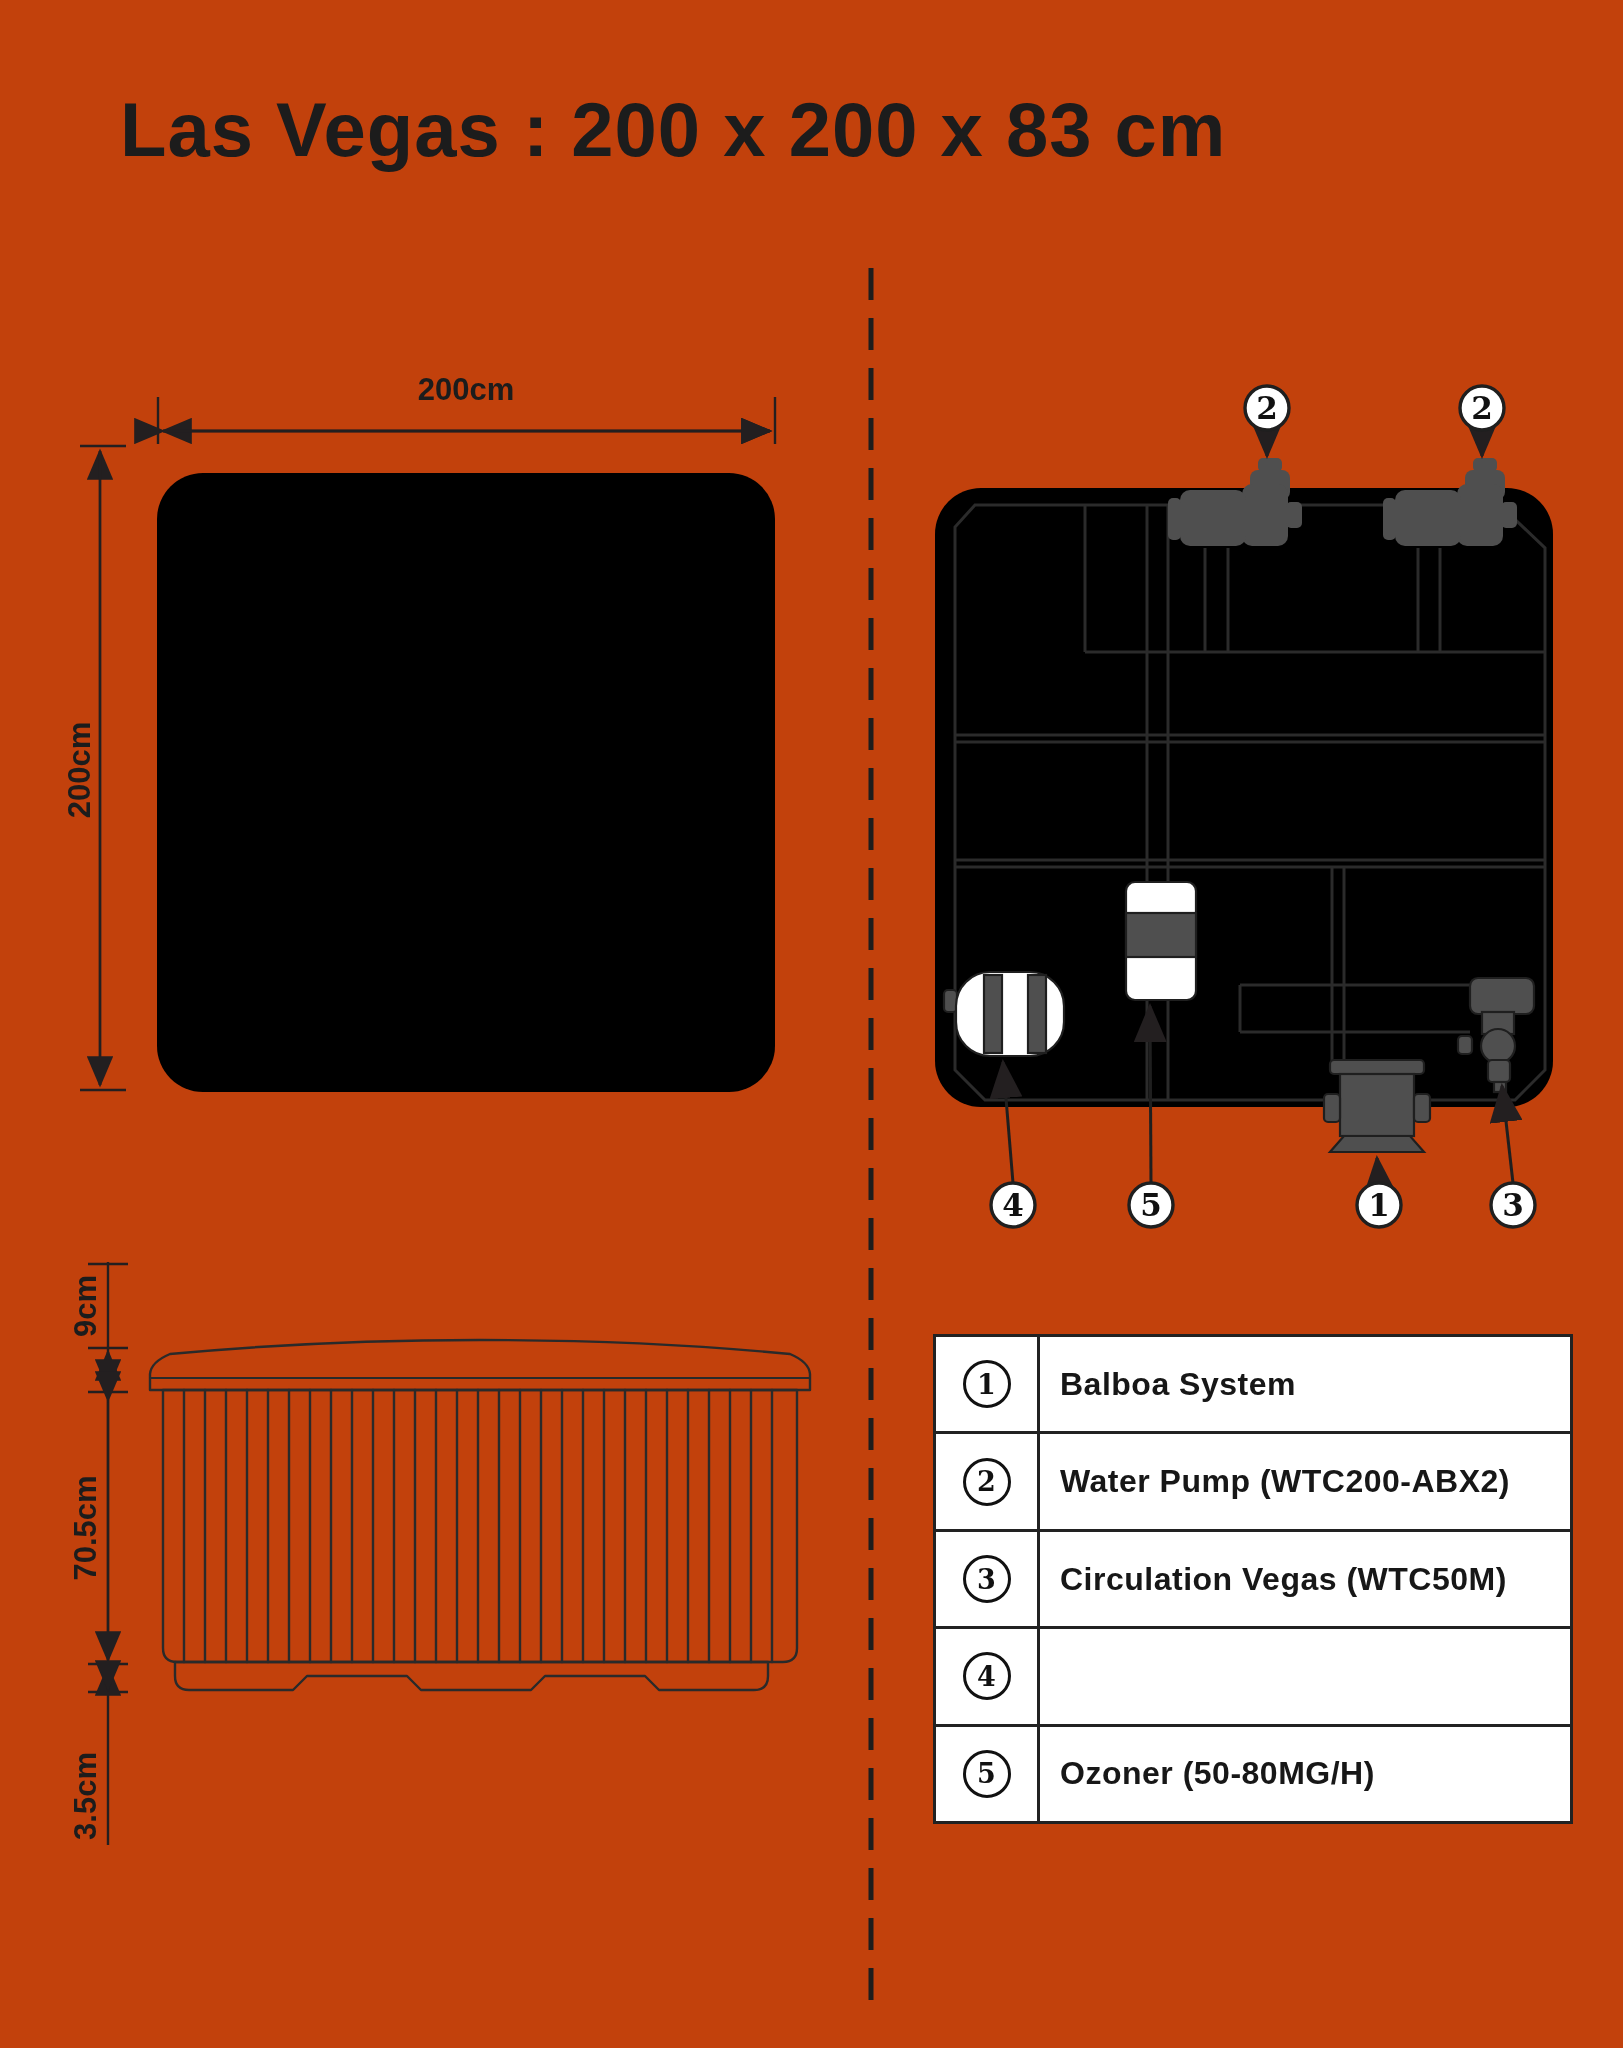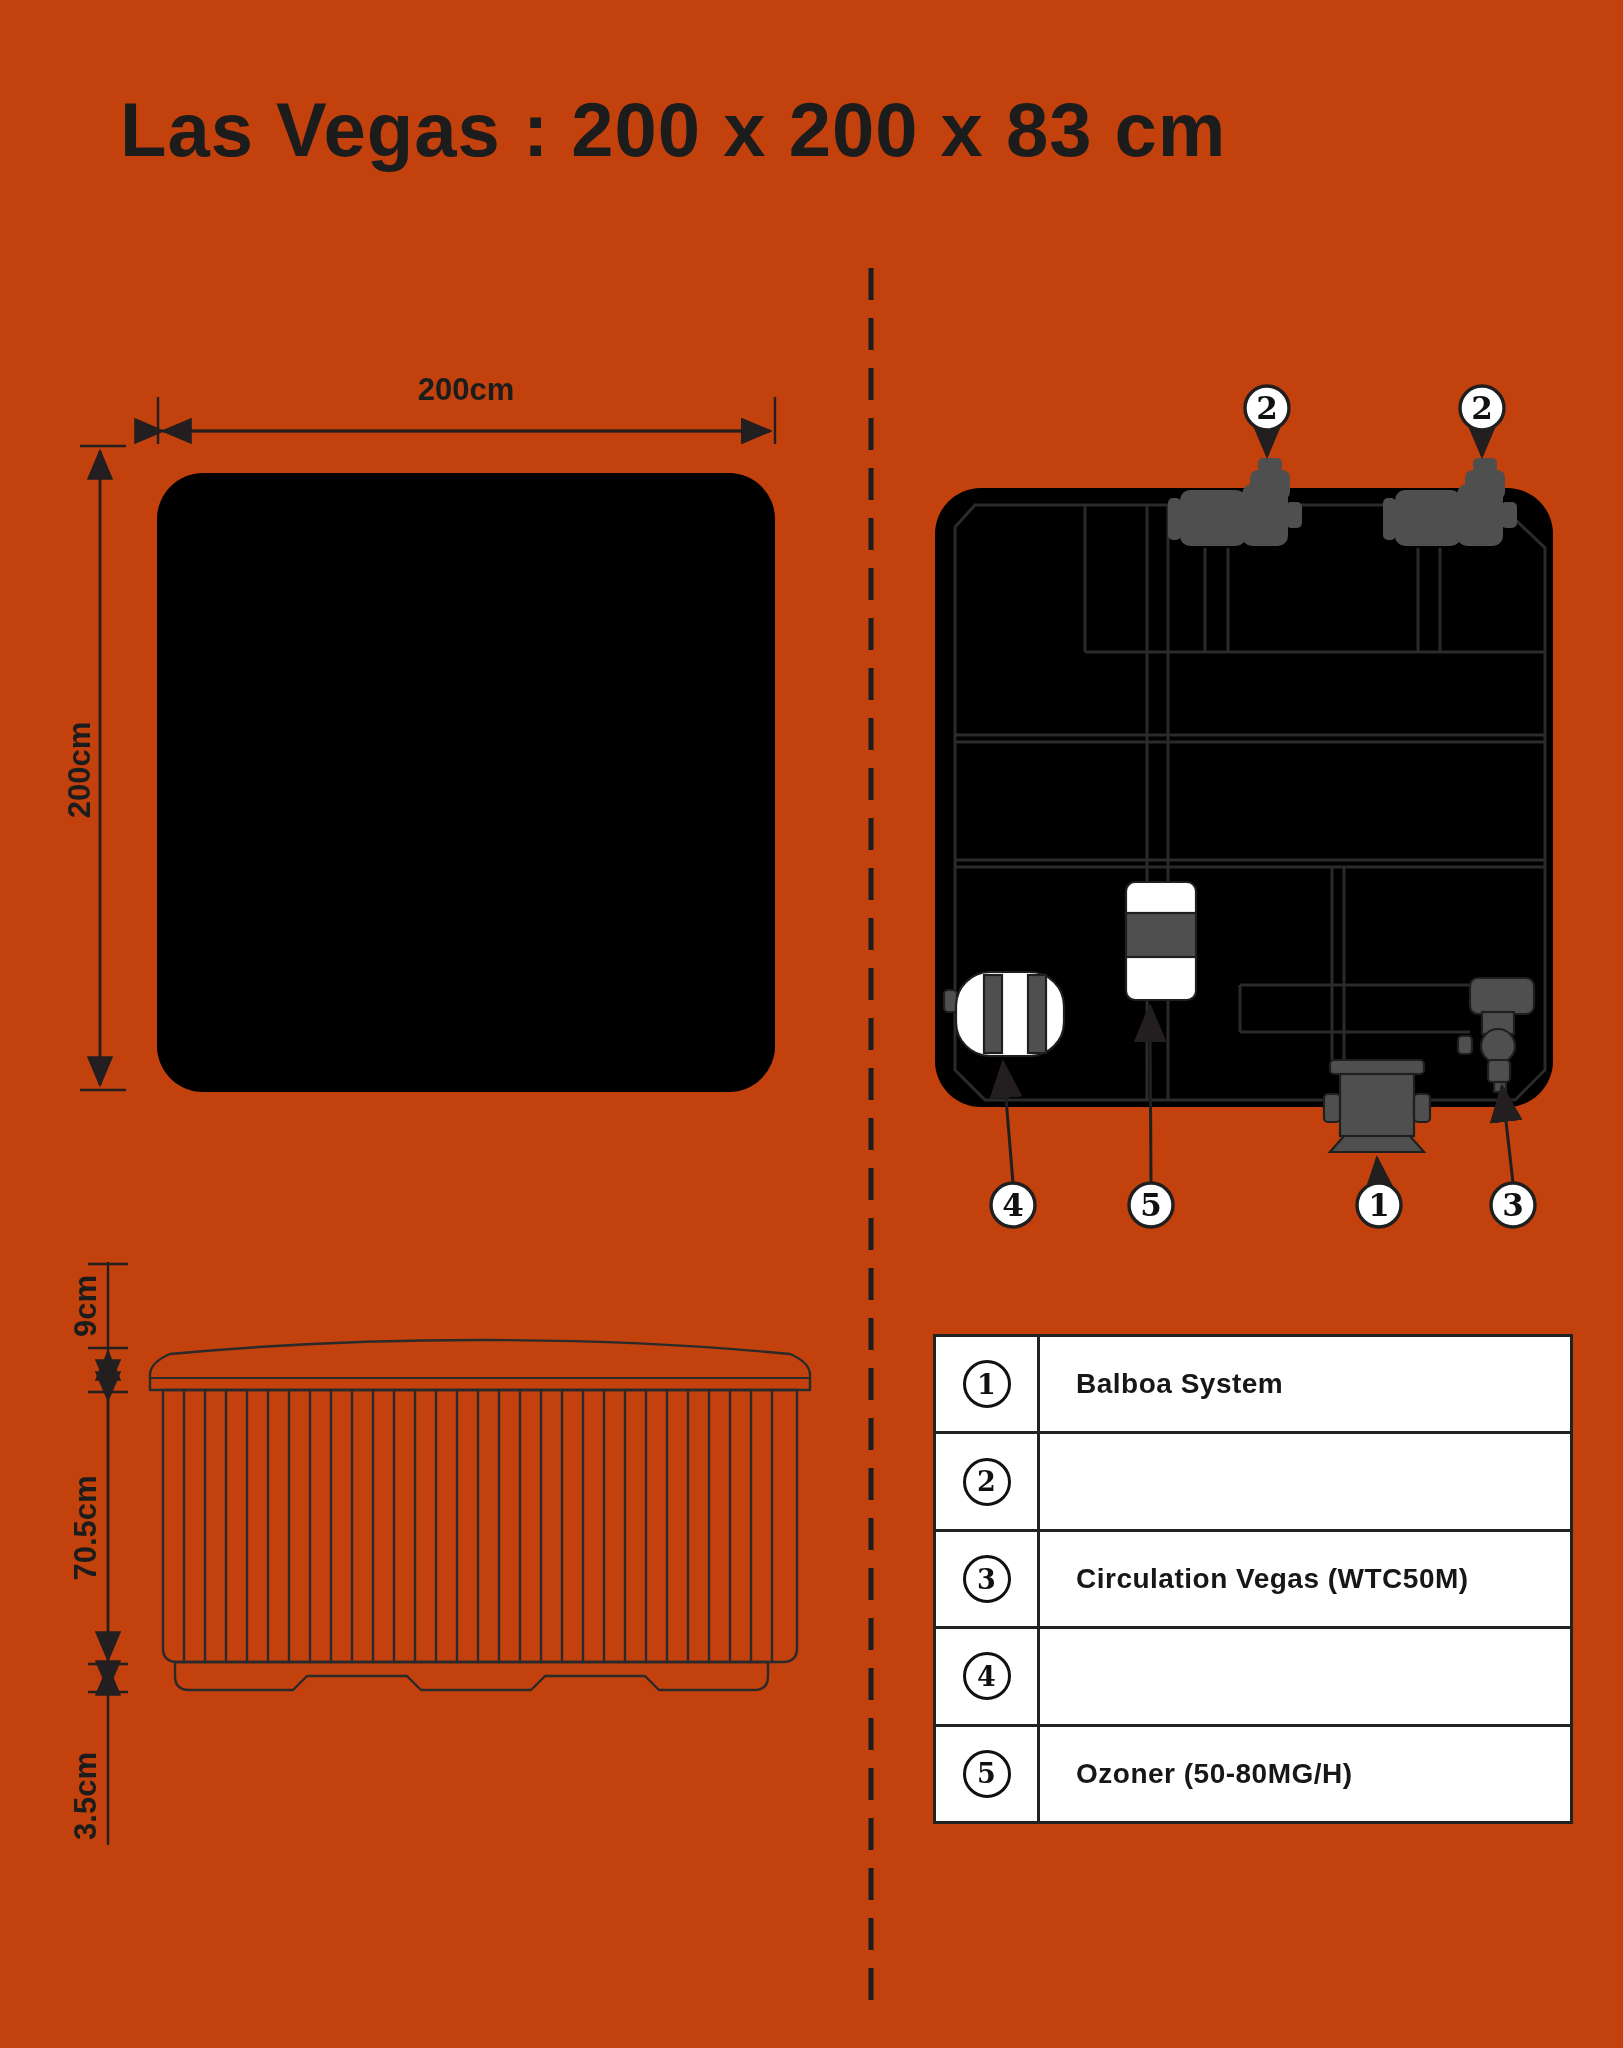--- a/index.html
+++ b/index.html
@@ -33,21 +33,21 @@
   }
   .lrow{flex:1;display:flex;border-bottom:3px solid #222;box-sizing:border-box;align-items:center;}
   .lrow:last-child{border-bottom:none;}
   .lnum{width:104px;border-right:3px solid #222;box-sizing:border-box;display:flex;
         align-items:center;justify-content:center;align-self:stretch;}
   .circ{
     width:42px;height:42px;border:3px solid #111;border-radius:50%;
     display:flex;align-items:center;justify-content:center;
     font-family:"DejaVu Serif",serif;font-size:27px;font-weight:bold;color:#111;
   }
-  .llabel{flex:1;padding-left:36px;font-size:28px;font-weight:600;color:#171717;letter-spacing:.5px;}
+  .llabel{flex:1;padding-left:20px;font-size:32px;font-weight:600;color:#171717;letter-spacing:.5px;}
 </style>
 </head>
 <body>
 
 <div id="canvas">
 
   <div id="title">Las Vegas : 200 x 200 x 83 cm</div>
 
   <svg width="1623" height="2048" viewBox="0 0 1623 2048">
     <defs>
@@ -428,20 +428,21 @@
     <div class="lrow">
       <div class="lnum">
           <span class="circ">1</span>
         </div>
       <div class="llabel">Balboa System</div>
     </div>
     <div class="lrow">
       <div class="lnum">
           <span class="circ">2</span>
         </div>
+      <div class="llabel">Water Pump (WTC200-ABX2)</div>
     </div>
     <div class="lrow">
       <div class="lnum">
           <span class="circ">3</span>
         </div>
       <div class="llabel">Circulation Vegas (WTC50M)</div>
     </div>
     <div class="lrow">
       <div class="lnum">
           <span class="circ">4</span>

